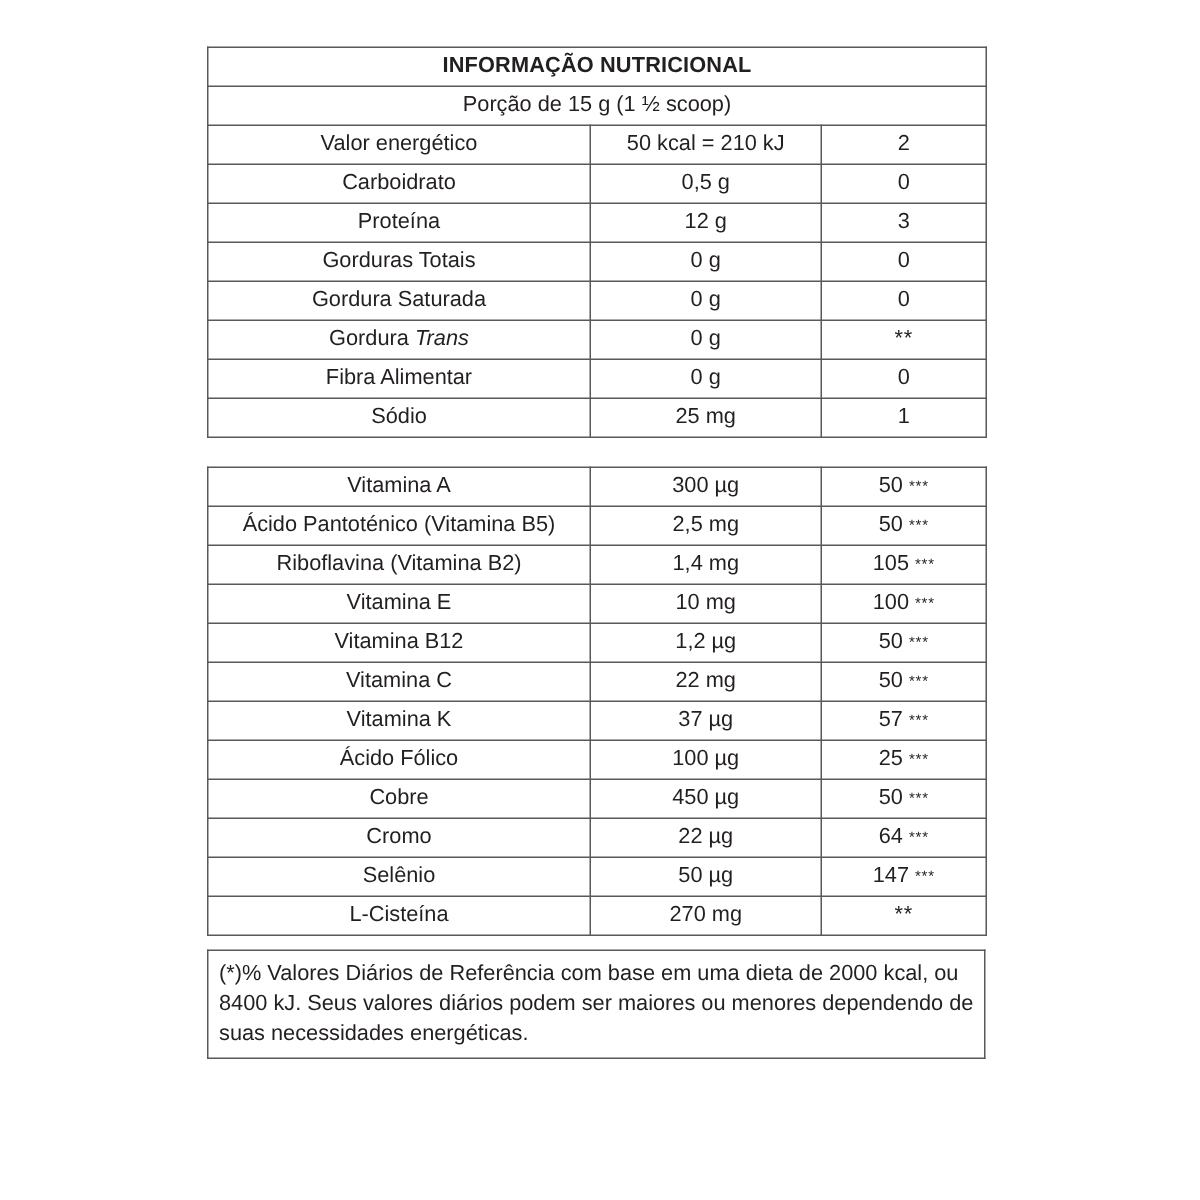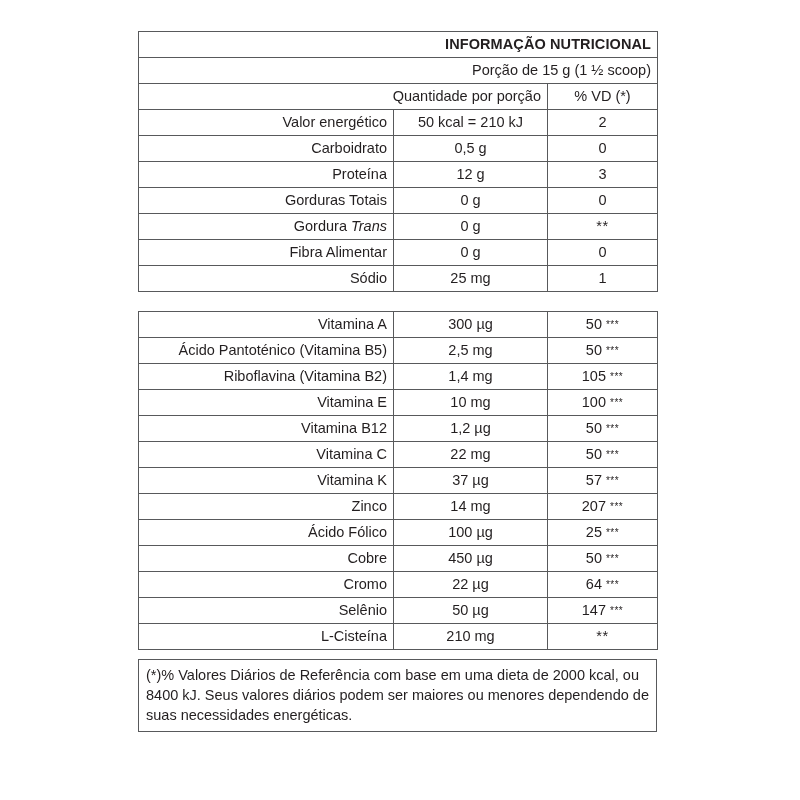--- a/index.html
+++ b/index.html
@@ -39,21 +39,21 @@
   col.c-name { width: 255px; }
   col.c-val  { width: 154px; }
   col.c-vd   { width: 110px; }
 
   .title-cell {
     font-weight: bold;
     letter-spacing: 0.1px;
     font-size: 14.5px;
   }
   .c-center { text-align: center; }
-  .c-left   { text-align: right; }
+  .c-left   { text-align: center; }
   .ital { font-style: italic; }
 
   .gap { height: 19px; }
 
   .stars {
     font-size: 10px;
     letter-spacing: 0.5px;
     vertical-align: 1px;
     margin-left: 4px;
   }
@@ -95,40 +95,41 @@
         <col class="c-vd">
     </colgroup>
     <tbody>
       <tr>
         <td class="title-cell c-left" colspan="3">INFORMAÇÃO NUTRICIONAL</td>
       </tr>
       <tr>
         <td class="c-left" colspan="3">Porção de 15 g (1 ½ scoop)</td>
       </tr>
       <tr>
-        <td class="c-left" colspan="2">Quantidade por porção</td>
-        <td class="c-center">% VD (*)</td>
-      </tr>
-      <tr>
         <td class="c-left">Valor energético</td>
         <td class="c-center">50 kcal = 210 kJ</td>
         <td class="c-center">2</td>
       </tr>
       <tr>
         <td class="c-left">Carboidrato</td>
         <td class="c-center">0,5 g</td>
         <td class="c-center">0</td>
       </tr>
       <tr>
         <td class="c-left">Proteína</td>
         <td class="c-center">12 g</td>
         <td class="c-center">3</td>
       </tr>
       <tr>
         <td class="c-left">Gorduras Totais</td>
+        <td class="c-center">0 g</td>
+        <td class="c-center">0</td>
+      </tr>
+      <tr>
+        <td class="c-left">Gordura Saturada</td>
         <td class="c-center">0 g</td>
         <td class="c-center">0</td>
       </tr>
       <tr>
         <td class="c-left"><span>Gordura </span><span class="ital">Trans</span></td>
         <td class="c-center">0 g</td>
         <td class="c-center dagger2">**</td>
       </tr>
       <tr>
         <td class="c-left">Fibra Alimentar</td>
@@ -181,25 +182,20 @@
           <td class="c-left">Vitamina C</td>
           <td class="c-center">22 mg</td>
           <td class="c-center"><span>50</span><span class="stars">***</span></td>
         </tr>
         <tr>
           <td class="c-left">Vitamina K</td>
           <td class="c-center">37 µg</td>
           <td class="c-center"><span>57</span><span class="stars">***</span></td>
         </tr>
         <tr>
-          <td class="c-left">Zinco</td>
-          <td class="c-center">14 mg</td>
-          <td class="c-center"><span>207</span><span class="stars">***</span></td>
-        </tr>
-        <tr>
           <td class="c-left">Ácido Fólico</td>
           <td class="c-center">100 µg</td>
           <td class="c-center"><span>25</span><span class="stars">***</span></td>
         </tr>
         <tr>
           <td class="c-left">Cobre</td>
           <td class="c-center">450 µg</td>
           <td class="c-center"><span>50</span><span class="stars">***</span></td>
         </tr>
         <tr>
@@ -207,21 +203,21 @@
           <td class="c-center">22 µg</td>
           <td class="c-center"><span>64</span><span class="stars">***</span></td>
         </tr>
         <tr>
           <td class="c-left">Selênio</td>
           <td class="c-center">50 µg</td>
           <td class="c-center"><span>147</span><span class="stars">***</span></td>
         </tr>
         <tr>
           <td class="c-left">L-Cisteína</td>
-          <td class="c-center">210 mg</td>
+          <td class="c-center">270 mg</td>
           <td class="c-center dagger2">**</td>
         </tr>
       </tbody>
   </table>
 
   <table class="notes">
     <tbody>
       <tr>
         <td class="note-long">(*)% Valores Diários de Referência com base em uma dieta de 2000 kcal, ou 8400 kJ. Seus valores diários podem ser maiores ou menores dependendo de suas necessidades energéticas.</td>
       </tr>

